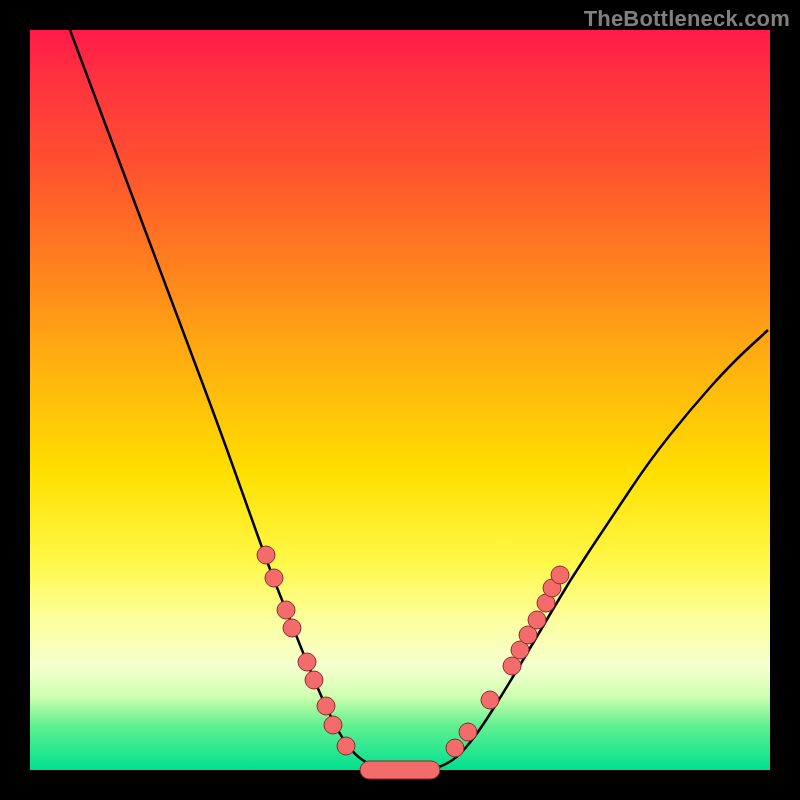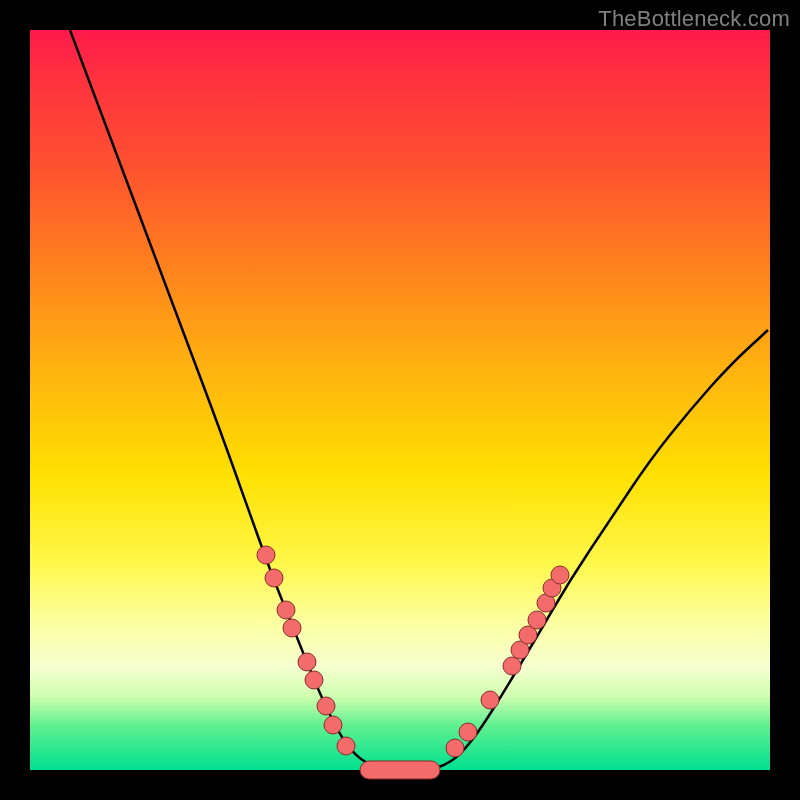--- a/index.html
+++ b/index.html
@@ -30,21 +30,21 @@
       #d0ffb0 90%,
       #60f090 94%,
       #00e090 100%);
   }
   .watermark {
     position: absolute;
     top: 6px;
     right: 10px;
     color: #808080;
     font-size: 22px;
-    font-weight: 400;
+    font-weight: 700;
     letter-spacing: 0.2px;
   }
   svg.curve {
     position: absolute;
     left: 30px;
     top: 30px;
     width: 740px;
     height: 740px;
     overflow: visible;
   }

